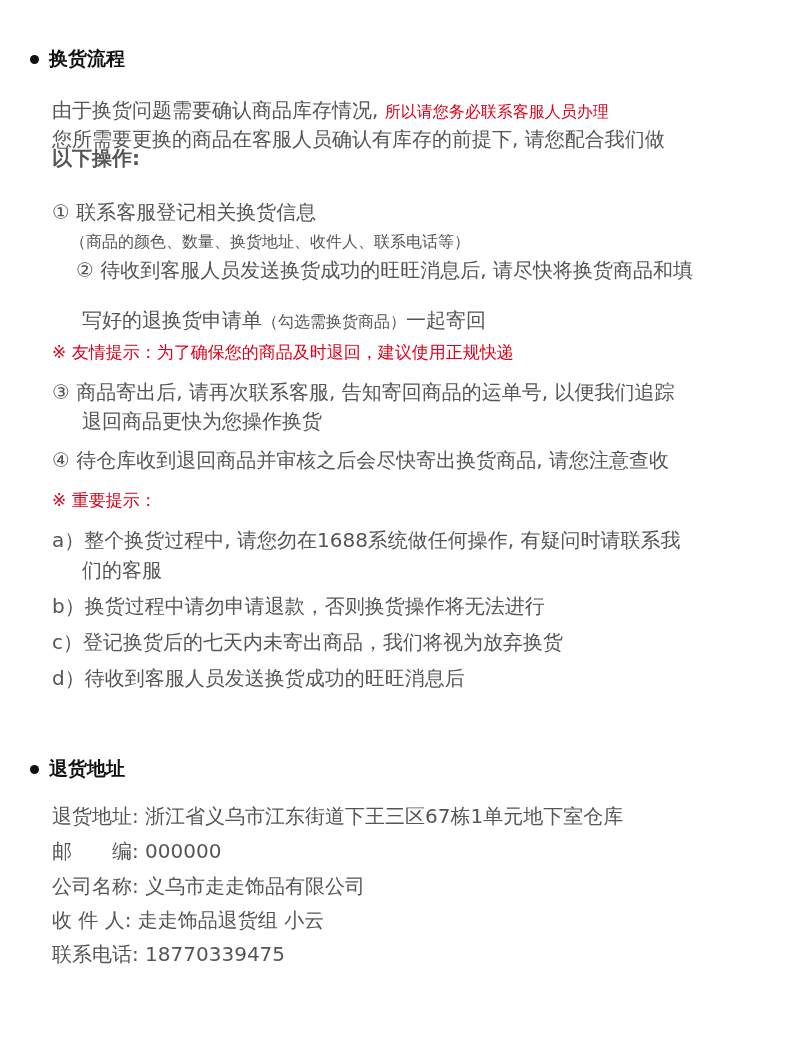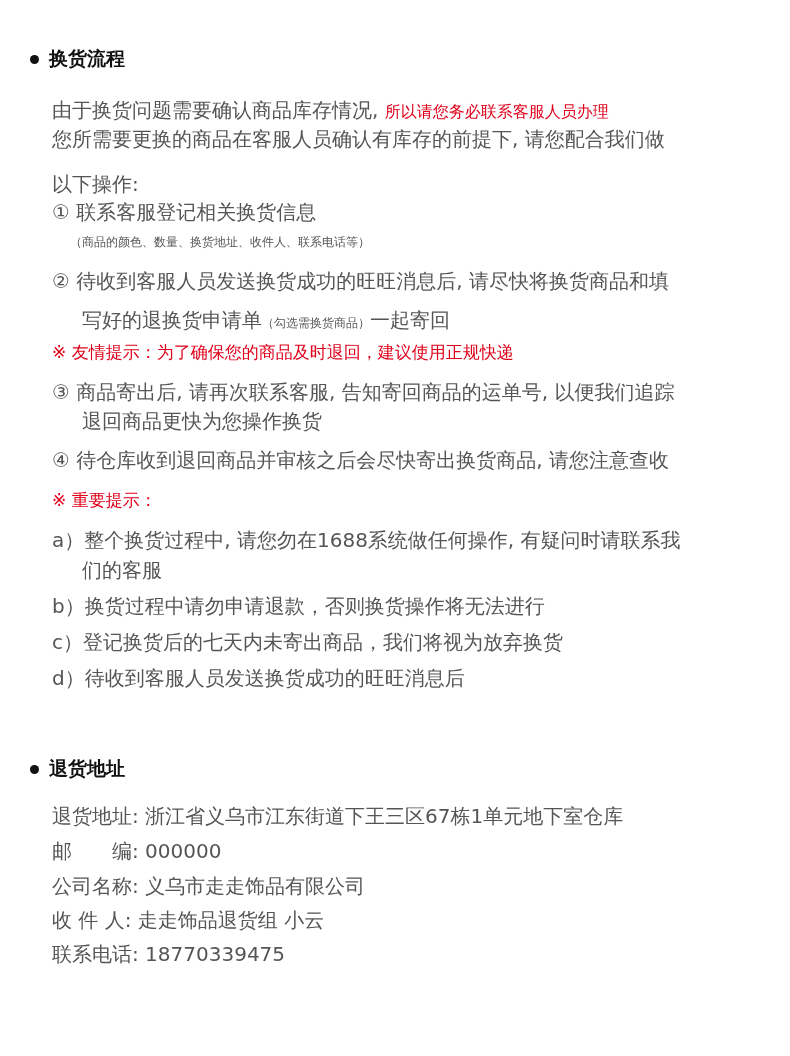--- a/index.html
+++ b/index.html
@@ -15,43 +15,43 @@
   }
   .bullet {
     width: 9px; height: 9px; border-radius: 50%; background: #111111;
     margin-right: 10px; display: inline-block;
   }
   .line {
     position: absolute; left: 52px;
     font-size: 20px; line-height: 28px; white-space: nowrap; color: #555555; text-align: center;
   }
   .indent { left: 82px; }
-  .small { font-size: 12px; color: #555555; }
+  .small { font-size: 16px; color: #555555; }
   .red { color: #e0001a; }
   .red-note { font-size: 17px; color: #e0001a; }
 </style>
 </head>
 <body>
 
 <div class="section-title" style="top:46px;">
   <span class="bullet"></span>
   <span>换货流程</span>
 </div>
 
 <div class="line" style="top:96px;">
   <span>由于换货问题需要确认商品库存情况,</span>
   <span class="red" style="font-size:16px;">所以请您务必联系客服人员办理</span>
 </div>
 <div class="line" style="top:125px;">您所需要更换的商品在客服人员确认有库存的前提下, 请您配合我们做</div>
-<div class="line" style="top:170px;">以下操作:</div>
+<div class="line" style="top:144px;font-weight:bold;">以下操作:</div>
 
 <div class="line" style="top:198px;">① 联系客服登记相关换货信息</div>
 <div class="line small" style="top:228px; left:70px;">（商品的颜色、数量、换货地址、收件人、联系电话等）</div>
 
-<div class="line" style="top:267px;">② 待收到客服人员发送换货成功的旺旺消息后, 请尽快将换货商品和填</div>
+<div class="line" style="top:256px;margin-left:24px;">② 待收到客服人员发送换货成功的旺旺消息后, 请尽快将换货商品和填</div>
 <div class="line indent" style="top:306px;">
   <span>写好的退换货申请单</span><span class="small">（勾选需换货商品）</span><span>一起寄回</span>
 </div>
 
 <div class="line red-note" style="top:338px;">※ 友情提示：为了确保您的商品及时退回，建议使用正规快递</div>
 
 <div class="line" style="top:378px;">③ 商品寄出后, 请再次联系客服, 告知寄回商品的运单号, 以便我们追踪</div>
 <div class="line indent" style="top:407px;">退回商品更快为您操作换货</div>
 
 <div class="line" style="top:446px;">④ 待仓库收到退回商品并审核之后会尽快寄出换货商品, 请您注意查收</div>

